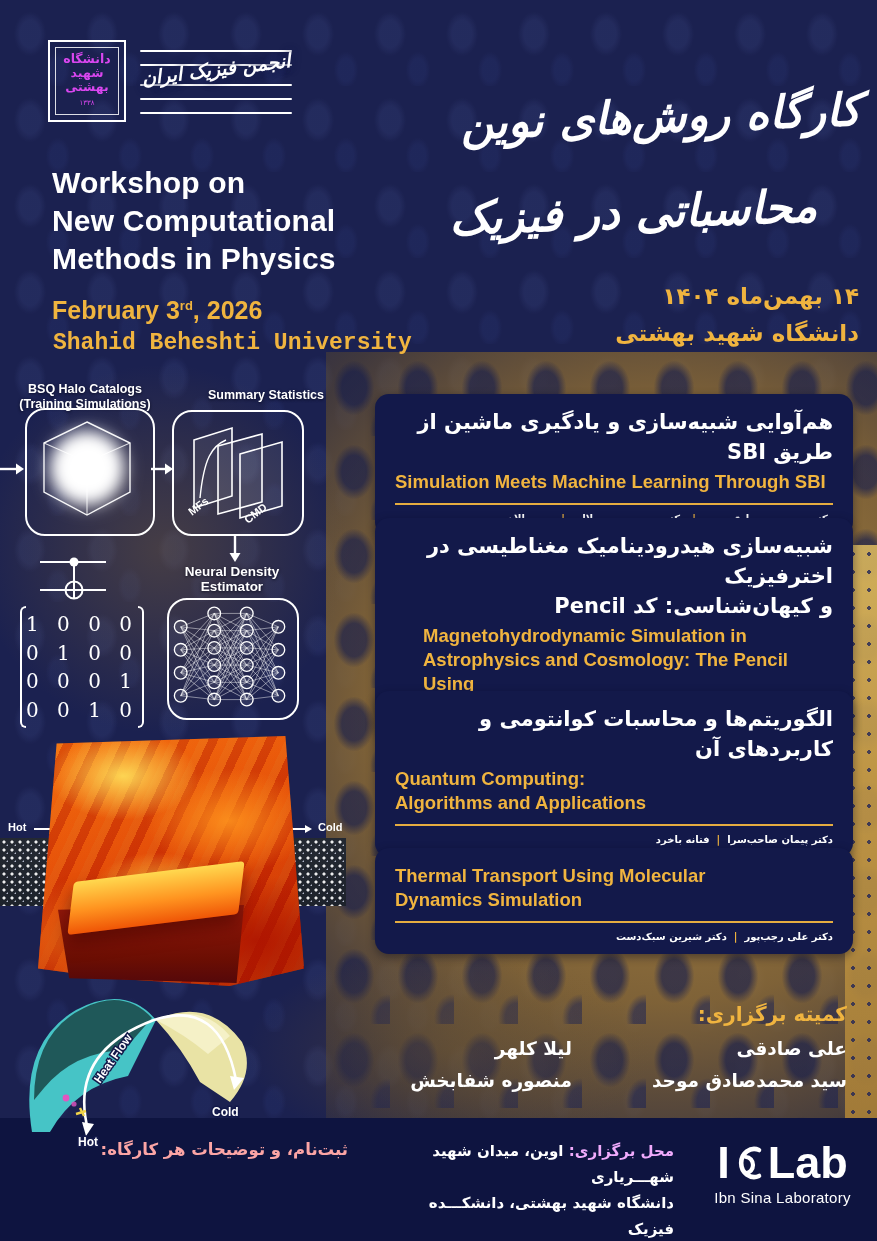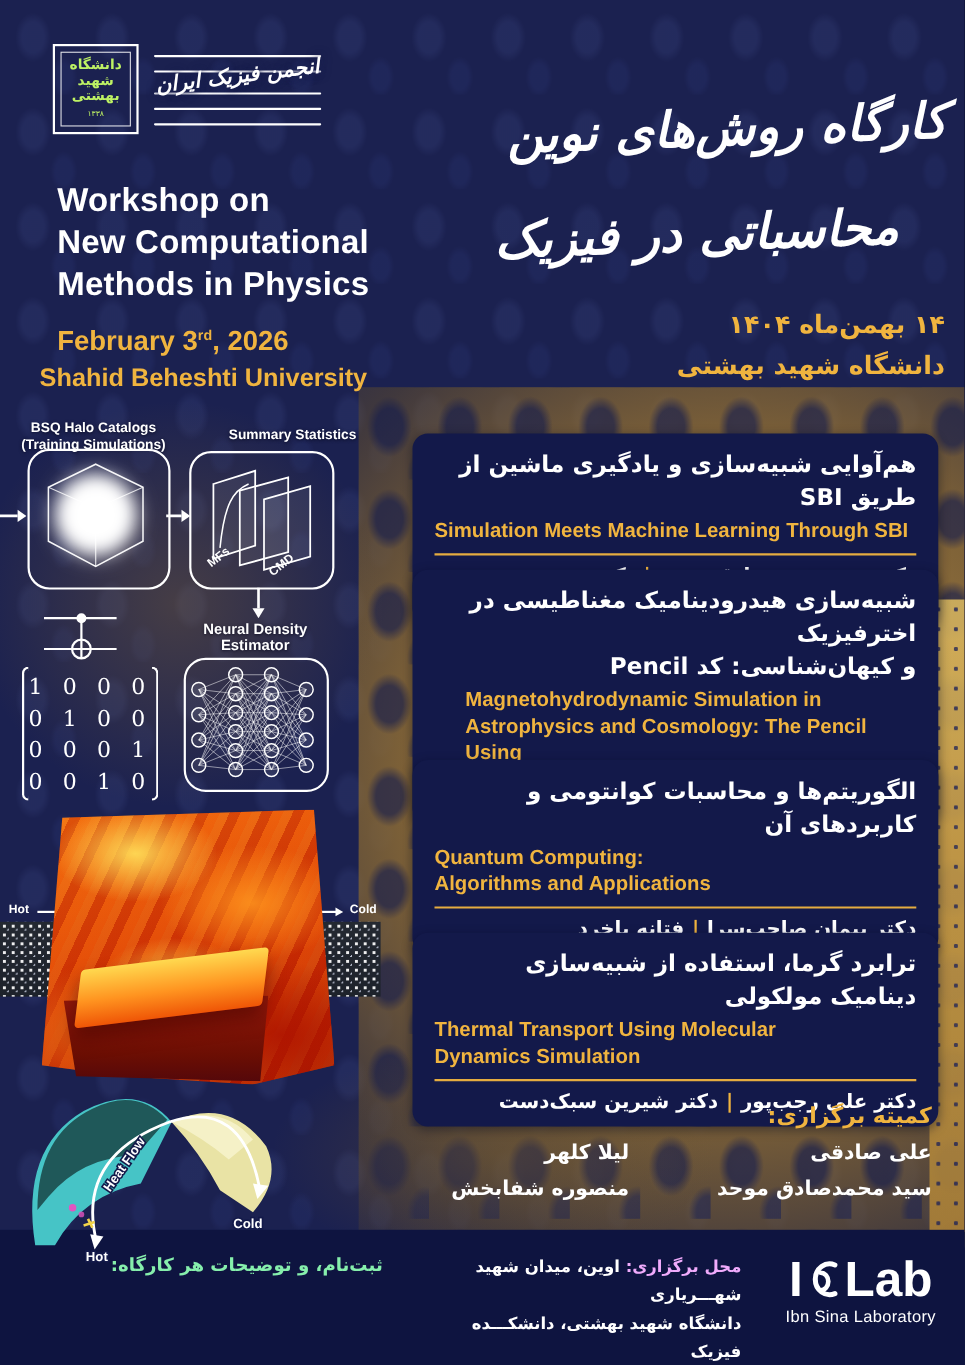--- a/index.html
+++ b/index.html
@@ -21,41 +21,41 @@
     linear-gradient(180deg,#d9b75f,#c49a47 40%,#ab8138);background-size:16px 18px,100% 100%;}
   .gold-soft-left{position:absolute;left:0;top:360px;width:360px;height:420px;z-index:0;pointer-events:none;background:
     radial-gradient(ellipse 65% 55% at 45% 45%, rgba(140,108,52,0.38), rgba(40,42,70,0) 80%);}
   .gold-soft-bottom{position:absolute;left:250px;top:950px;width:400px;height:200px;z-index:0;pointer-events:none;background:
     radial-gradient(ellipse 60% 60% at 50% 50%, rgba(120,92,45,0.35), rgba(40,42,70,0) 85%);}
 
   
   .sbu-logo{position:absolute;left:48px;top:40px;width:74px;height:78px;z-index:2;
     border:2px solid #fff;display:flex;flex-direction:column;align-items:center;justify-content:center;}
   .sbu-inner{border:1px solid rgba(255,255,255,.85);width:62px;height:66px;display:flex;flex-direction:column;
-    align-items:center;justify-content:center;color:#bef264;font-weight:700;font-size:12.5px;line-height:14px;text-align:center;}
+    align-items:center;justify-content:center;color:#d946ef;font-weight:700;font-size:12.5px;line-height:14px;text-align:center;}
   .sbu-year{font-size:7px;font-weight:400;margin-top:2px;letter-spacing:1px;}
   .psi-logo{position:absolute;left:138px;top:36px;width:156px;height:88px;z-index:2;color:#fff;}
   .psi-line{position:absolute;left:2px;right:2px;height:1.6px;background:#fff;border-radius:1px;}
   .psi-text{position:absolute;left:0;right:0;top:22px;text-align:center;font-size:19px;font-weight:700;font-style:italic;
     transform:rotate(-7deg);text-shadow:0 0 6px rgba(27,33,80,1),0 0 10px rgba(27,33,80,1);}
 
   .title-fa{position:absolute;right:16px;top:62px;width:560px;z-index:2;direction:rtl;text-align:right;color:#fff;
     font-weight:700;font-style:italic;font-size:45px;line-height:95px;}
   .title-fa .l2{padding-left:0;padding-right:44px;}
   .title-fa div{transform:rotate(-2deg);transform-origin:right center;}
 
   .date-fa{position:absolute;right:18px;top:283px;z-index:2;direction:rtl;color:#F0B43F;font-weight:700;font-size:23px;}
   .venue-fa{position:absolute;right:18px;top:320px;z-index:2;direction:rtl;color:#F0B43F;font-weight:700;font-size:23px;}
 
   .title-en{position:absolute;left:52px;top:164px;z-index:2;color:#fff;font-family:"Liberation Sans",sans-serif;
     font-weight:700;font-size:30px;line-height:38px;letter-spacing:.2px;}
   .date-en{position:absolute;left:52px;top:296px;z-index:2;color:#F0B43F;font-family:"Liberation Sans",sans-serif;
     font-weight:700;font-size:25px;}
   .date-en sup{font-size:13px;}
-  .venue-en{position:absolute;left:36px;top:330px;z-index:2;color:#F0B43F;font-family:Liberation Sans, sans-serif;
+  .venue-en{position:absolute;left:53px;top:330px;z-index:2;color:#F0B43F;font-family:Liberation Mono, monospace;
     font-weight:700;font-size:23px;}
 
   
   .fig-label{position:absolute;z-index:2;color:#fff;font-family:"Liberation Sans",sans-serif;font-weight:700;
     font-size:12.5px;line-height:15px;text-align:center;text-shadow:0 1px 3px rgba(0,0,20,.7);}
   .round-box{position:absolute;z-index:2;border:2.5px solid #fff;border-radius:20px;}
   .arrow-svg{position:absolute;z-index:2;}
 
   .cnot{position:absolute;left:38px;top:552px;z-index:2;}
   .matrix{position:absolute;left:20px;top:606px;width:124px;height:122px;z-index:2;display:flex;align-items:stretch;color:#fff;}
@@ -95,34 +95,34 @@
   
   .arc-fig{position:absolute;left:4px;top:980px;width:268px;height:168px;z-index:3;}
 
   
   .card{position:absolute;left:375px;width:478px;z-index:3;background:#13194A;border-radius:14px;
     padding:13px 20px 12px 20px;box-sizing:border-box;box-shadow:0 3px 10px rgba(5,8,30,.45);}
   .card .fa{direction:rtl;text-align:right;color:#fff;font-weight:700;font-size:21px;line-height:30px;}
   .card .en{direction:ltr;text-align:left;color:#F0B43F;font-family:"Liberation Sans",sans-serif;
     font-weight:700;font-size:18.5px;line-height:24px;margin-top:3px;}
   .card .divider{border:none;border-top:2px solid rgba(240,180,63,.95);margin:9px 0 8px 0;}
-  .card .speakers{direction:rtl;color:#fff;font-weight:700;font-size:18px;}
+  .card .speakers{direction:rtl;color:#fff;font-weight:700;font-size:10px;}
   .card .speakers .sep{color:#F0B43F;padding:0 7px;font-weight:700;}
 
   
   .committee{position:absolute;right:30px;top:1002px;width:470px;z-index:3;direction:rtl;text-align:right;}
   .committee .hdr{color:#F0B43F;font-weight:700;font-size:20px;margin-bottom:12px;}
   .committee .grid{display:grid;grid-template-columns:max-content max-content;column-gap:80px;row-gap:11px;
     justify-content:start;}
   .committee .name{color:#fff;font-weight:700;font-size:18.5px;min-width:150px;}
 
   
   .footer{position:absolute;left:0;top:1118px;width:877px;height:123px;z-index:2;background:#0E1440;}
   .f-left{position:absolute;left:48px;top:1140px;width:300px;z-index:4;}
-  .f-reg{direction:rtl;text-align:right;color:#86efac;font-weight:700;font-size:16.5px;padding-left:4px;}
+  .f-reg{direction:rtl;text-align:right;color:#fca5a5;font-weight:700;font-size:16.5px;padding-left:4px;}
   .f-url{color:#fff;font-family:"Liberation Sans",sans-serif;font-weight:700;font-size:33px;letter-spacing:1px;margin-top:6px;cursor:pointer;}
   .f-mid{position:absolute;left:378px;top:1138px;width:296px;z-index:4;direction:rtl;text-align:right;
     color:#fff;font-weight:700;font-size:15px;line-height:26px;}
   .f-mid .lbl{color:#f0abfc;}
   .islab{position:absolute;left:700px;top:1140px;width:165px;z-index:4;color:#fff;text-align:center;}
   .islab-row{display:flex;align-items:center;justify-content:center;gap:2px;
     font-family:"Liberation Sans",sans-serif;font-weight:700;font-size:45px;line-height:46px;}
   .islab-sub{font-family:"Liberation Sans",sans-serif;font-size:15px;margin-top:3px;letter-spacing:.3px;}
 </style>
 </head>
@@ -392,21 +392,20 @@
     <div class="fa">الگوریتم‌ها و محاسبات کوانتومی و کاربردهای آن</div>
     <div class="en">
       <div>Quantum Computing:</div>
       <div>Algorithms and Applications</div>
     </div>
     <hr class="divider">
     <div class="speakers"><span>دکتر پیمان صاحب‌سرا</span><span class="sep">|</span><span>فتانه باخرد</span></div>
   </div>
 
   <div class="card" style="top:848px;">
-    <div class="fa">ترابرد گرما، استفاده از شبیه‌سازی دینامیک مولکولی</div>
     <div class="en">
       <div>Thermal Transport Using Molecular</div>
       <div>Dynamics Simulation</div>
     </div>
     <hr class="divider">
     <div class="speakers"><span>دکتر علی رجب‌پور</span><span class="sep">|</span><span>دکتر شیرین سبک‌دست</span></div>
   </div>
 
   <div class="committee">
     <div class="hdr">کمیته برگزاری:</div>

